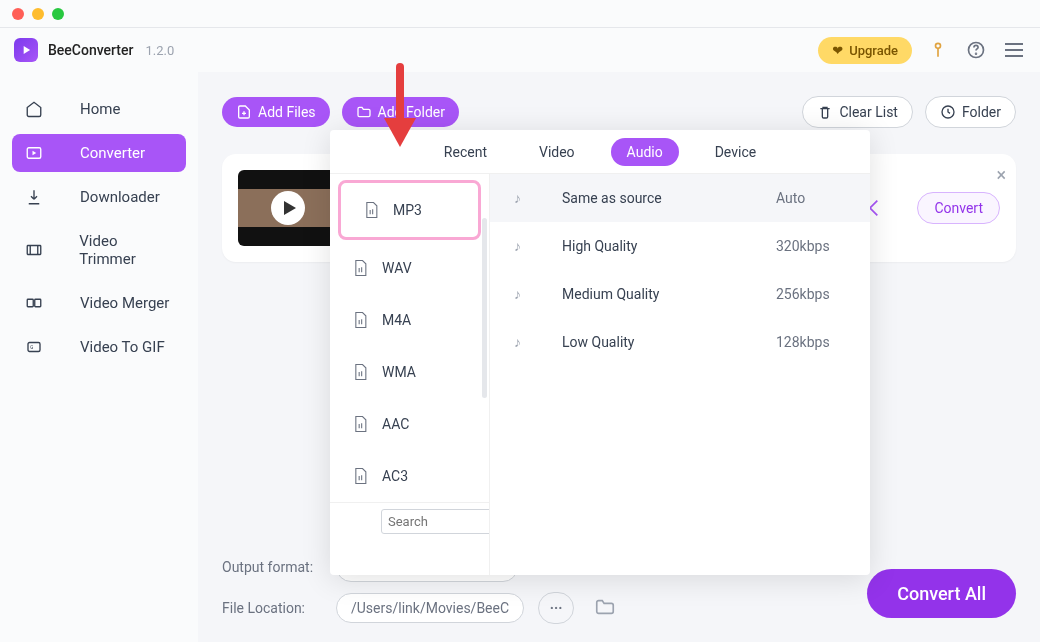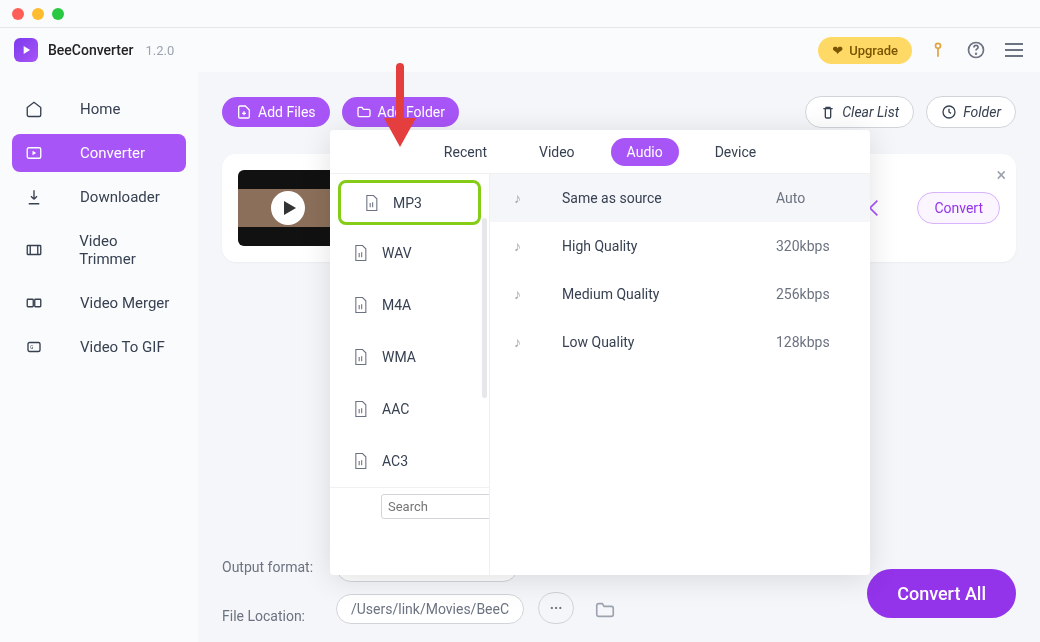--- a/index.html
+++ b/index.html
@@ -29,21 +29,21 @@
 .sidebar { width: 198px; background: #fafbfc; padding: 18px 12px; }
 .nav-item { display: flex; align-items: center; padding: 10px 12px; border-radius: 8px; color: #374151; font-size: 15px; cursor: pointer; margin-bottom: 6px; gap: 24px; }
 .nav-item.active { background: #a855f7; color: #fff; }
 .nav-item .nav-icon { width: 20px; margin-right: 12px; display: flex; align-items: center; justify-content: center; }
 .nav-item svg { width: 18px; height: 18px; stroke: currentColor; fill: none; stroke-width: 1.8; }
 
 .content { flex: 1; padding: 24px; position: relative; }
 .content-top { display: flex; align-items: center; gap: 12px; margin-bottom: 26px; }
 .pill-btn { display: flex; align-items: center; padding: 7px 14px; border-radius: 18px; font-size: 14px; cursor: pointer; }
 .pill-purple { background: #a855f7; color: #fff; }
-.pill-outline { background: #fff; border: 1px solid #d1d5db; color: #374151; font-style: italic; }
+.pill-outline { background: #fff; border: 1px solid #d1d5db; color: #374151; }
 .pill-btn .btn-icon { margin-right: 6px; display: flex; }
 .pill-btn svg { width: 16px; height: 16px; stroke: currentColor; fill: none; stroke-width: 2; }
 .ct-spacer { flex: 1; }
 
 .file-card { background: #fff; border-radius: 14px; padding: 16px; display: flex; align-items: center; box-shadow: 0 1px 2px rgba(0,0,0,0.04); position: relative; }
 .thumb { width: 100px; height: 76px; border-radius: 6px; background: linear-gradient(#111 0 25%, #8b6f5a 25% 75%, #111 75%); display: flex; align-items: center; justify-content: center; }
 .play-btn { width: 34px; height: 34px; border-radius: 50%; background: #fff; display: flex; align-items: center; justify-content: center; }
 .play-btn::before { content: ''; border-left: 12px solid #333; border-top: 7px solid transparent; border-bottom: 7px solid transparent; margin-left: 3px; }
 .card-right { margin-left: auto; display: flex; align-items: center; gap: 32px; }
 .card-icon-btn { width: 30px; height: 30px; display: flex; align-items: center; justify-content: center; color: #a855f7; cursor: pointer; }
@@ -62,21 +62,21 @@
 .convert-all { position: absolute; right: 24px; bottom: 24px; background: #9333ea; color: #fff; padding: 14px 30px; border-radius: 28px; font-size: 18px; font-weight: 500; cursor: pointer; }
 
 
 .popup { position: absolute; left: 330px; top: 130px; width: 540px; height: 445px; background: #fff; box-shadow: 0 4px 30px rgba(0,0,0,0.12); border-radius: 4px; display: flex; flex-direction: column; }
 .popup .popup-body { flex:1; display:flex; overflow:hidden; }
 .popup-tabs { height: 44px; display: flex; align-items: center; justify-content: center; gap: 20px; border-bottom: 1px solid #f0f0f0; padding: 0 16px; }
 .popup-tab { font-size:14px; color:#374151; padding:6px 16px; border-radius:16px; cursor:pointer; }
 .popup-tab.active { background:#a855f7; color:#fff; }
 .format-list { width: 160px; border-right: 1px solid #f0f0f0; overflow-y:hidden; position:relative; }
 .format-item { height:52px; display:flex; align-items:center; padding:0 20px; font-size:14px; color:#374151; cursor:pointer; gap:12px; }
-.format-item.highlight { border: 3px solid #84cc16; border-radius: 8px; margin: 6px 8px 2px 8px; height: 45px; }
+.format-item.highlight { border: 3px solid #f9a8d4; border-radius: 8px; margin: 6px 8px 2px 8px; height: 60px; }
 .format-item svg { width:20px; height:20px; fill:none; stroke:#6b7280; stroke-width:1.3; }
 .quality-list { flex:1; }
 .quality-row { height:48px; display:flex; align-items:center; padding:0 24px; font-size:14px; color:#374151; cursor:pointer; gap:30px; }
 .quality-row.sel { background:#f5f6f9; }
 .quality-row .q-icon { width:18px; color:#9ca3af; }
 .quality-row .q-name { flex:1; }
 .quality-row .q-rate { color:#6b7280; min-width:70px; }
 .scrollbar-fake { position:absolute; right:2px; top:44px; width:5px; height:180px; background:#e5e7eb; border-radius:3px; }
 .search-row { padding: 6px 10px; border-top:1px solid #f0f0f0; }
 .search-inp { width:130px; padding:4px 6px; border:1px solid #d1d5db; border-radius:3px; font-size:13px; color:#9ca3af;margin-left:41px; }
@@ -253,21 +253,21 @@
       </div>
     </div>
 
     <div class="bottom-row" style="margin-top:290px;">
       <span class="label">Output format:</span>
       <div class="select-pill">
         <span>MP4 Same as source</span>
         <span class="chev">⌄</span>
       </div>
     </div>
-    <div class="bottom-row" style="margin-top:10px;align-items:flex-end;">
+    <div class="bottom-row" style="margin-top:10px;">
       <span class="label">File Location:</span>
       <div class="path-input">
         <span>/Users/link/Movies/BeeC</span>
       </div>
       <div class="more-btn">···</div>
       <div class="folder-btn">
         <svg viewBox="0 0 24 24" width="22" height="22" stroke="currentColor" fill="none" stroke-width="1.8">
             <path d="M3 7a2 2 0 012-2h4l2 3h8a2 2 0 012 2v7a2 2 0 01-2 2H5a2 2 0 01-2-2z"></path>
           </svg>
       </div>

